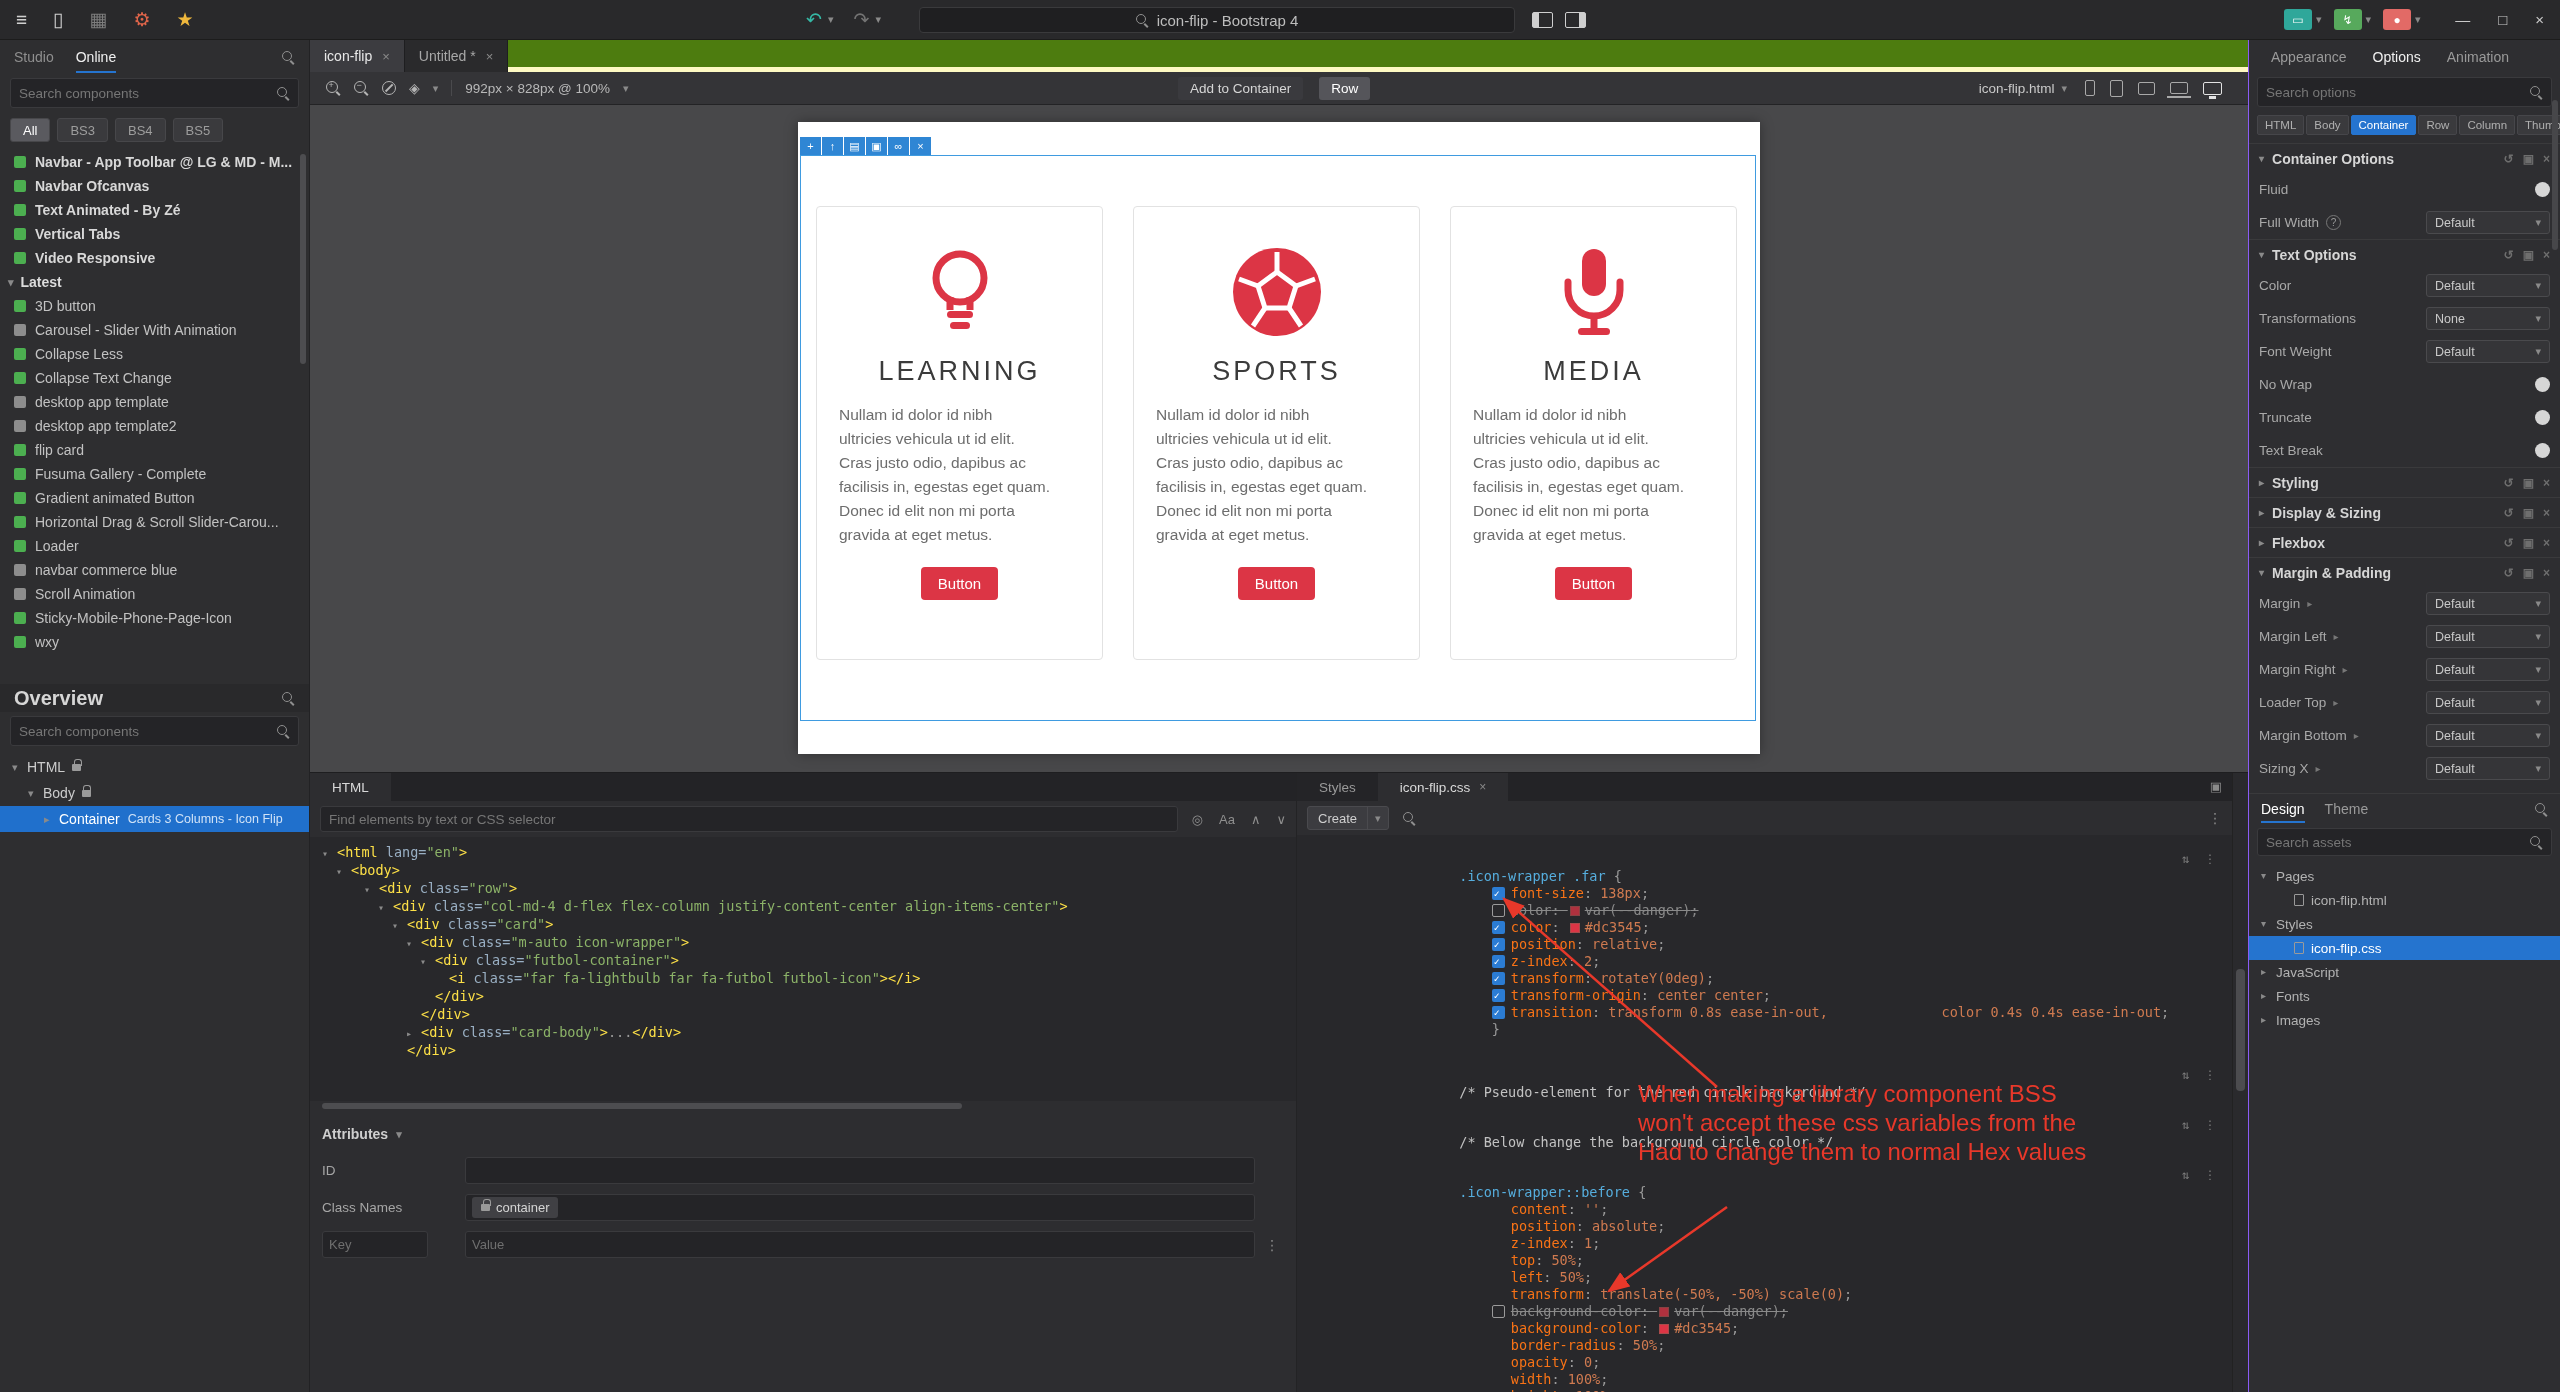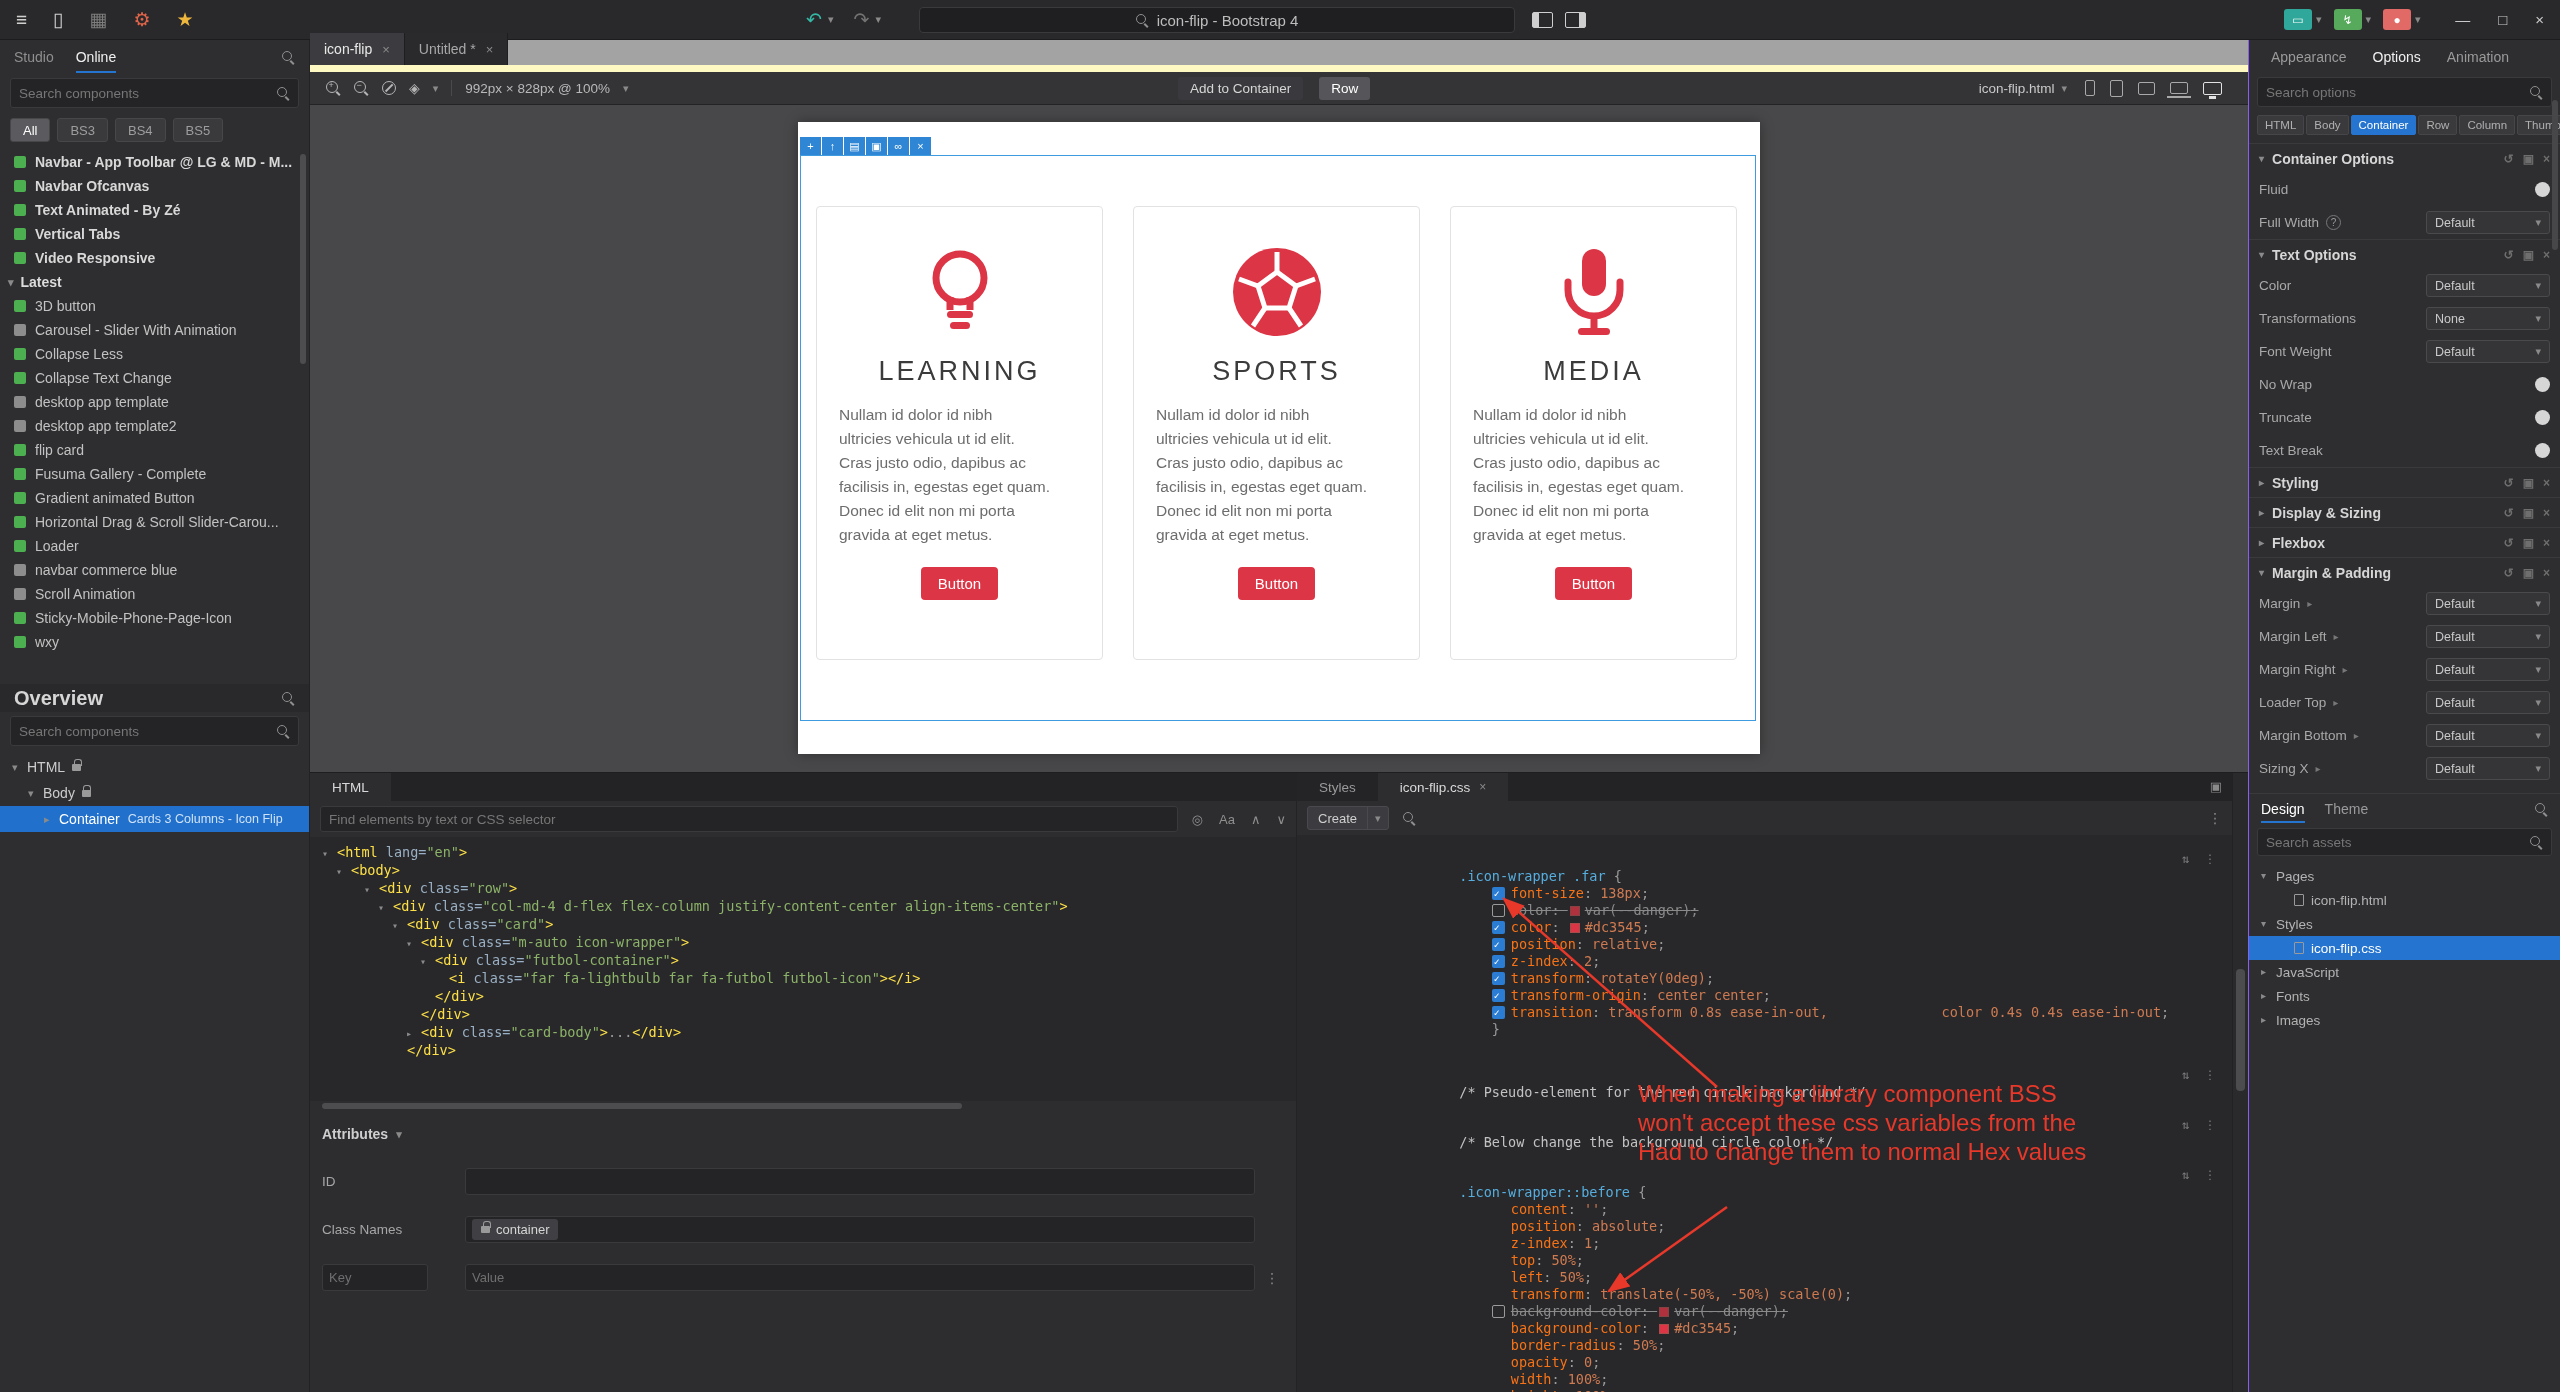--- a/index.html
+++ b/index.html
@@ -61,21 +61,21 @@
   .sb-ovh{margin-top:26px;height:28px;background:#29292b;display:flex;align-items:center;justify-content:space-between;padding:0 14px;font-size:20px;color:#d6d6d6;font-weight:700}
   .sb-tree{margin-top:6px}
   .tree-row{height:26px;display:flex;align-items:center;font-size:14px;color:#cccccc}
   .tree-row .car{width:15px}
   .tree-row.selected{background:#2070cc;color:#fff}
   .tree-badge{margin-left:8px;font-size:12.5px;color:#cfe2f7;white-space:nowrap;overflow:hidden;text-overflow:ellipsis}
   .tree-badge:empty{display:none}
 
   
   .center{position:absolute;left:310px;top:40px;width:1938px;height:1352px}
-  .doc-tabs{height:32px;background:#a3a3a3;border-bottom:7px solid #fef9c3;display:flex;align-items:flex-end}
+  .doc-tabs{height:32px;background:#4d7c0f;border-bottom:5px solid #fef9c3;display:flex;align-items:flex-start}
   .doc-tab{height:32px;display:flex;align-items:center;gap:10px;padding:0 14px;font-size:14px;color:#a8a8a8;background:#2a2a2c;border-right:1px solid #1e1e20}
   .doc-tab.active{background:#3c3c40;color:#e8e8e8}
   .doc-tab .x{color:#8a8a8a;font-size:13px}
   .cv-toolbar{position:relative;height:33px;background:#343437;border-bottom:1px solid #232325;display:flex;align-items:center}
   .cv-left{display:flex;align-items:center;gap:13px;padding-left:16px}
   .icn{position:relative;display:inline-block}
   .icn.zoom{width:15px;height:15px}
   .icn.zoom::before{content:"";position:absolute;left:0;top:0;width:10px;height:10px;border:1.5px solid #b5b5b5;border-radius:50%}
   .icn.zoom::after{content:"";position:absolute;left:10.5px;top:10.5px;width:5px;height:1.6px;background:#b5b5b5;transform:rotate(45deg);transform-origin:0 0}
   .icn.zoom .sign{position:absolute;left:2.4px;top:0.6px;font-style:normal;font-size:9px;color:#b5b5b5;line-height:1}
@@ -131,21 +131,21 @@
   .find-ics{display:flex;gap:16px;align-items:center;color:#8f8f8f;font-size:13px}
   .code-area{height:264px;background:#28282b;padding-top:6px;font-family:"DejaVu Sans Mono",monospace;font-size:13.5px;overflow:hidden}
   .code-line{height:18px;line-height:18px;white-space:nowrap}
   .code-line .car{display:inline-block;width:15px;font-size:10px;color:#8a8a8a}
   .code-line .toks{white-space:pre}
   .tk-tag{color:#fde047}.tk-attr{color:#9ab0c4}.tk-str{color:#8cb368}.tk-pln{color:#9a9a9a}
   .hscroll{height:10px;background:#2d2d30;position:relative}
   .hthumb{position:absolute;left:12px;top:2px;width:640px;height:6px;background:#4d4d50;border-radius:3px}
   .attrs{flex:1;padding:10px 12px}
   .attrs-head{display:flex;align-items:center;gap:8px;font-size:14px;color:#cfcfcf;font-weight:700;height:26px}
-  .attr-row{display:flex;align-items:center;margin-top:21px}
+  .attr-row{display:flex;align-items:center;margin-top:10px}
   .attr-row label{width:143px;font-size:13.5px;color:#a6a6a6}
   .ainput{height:27px;background:#242427;border:1px solid #3a3a3d;border-radius:3px;display:flex;align-items:center;padding:0 6px}
   .ainput input{background:transparent;border:none;outline:none;color:#cfcfcf;font-size:13px;width:100%;font-family:"Liberation Sans",sans-serif}
   .ainput input::placeholder{color:#6f6f6f}
   .attr-row .main{width:790px}
   .cchip{display:inline-flex;align-items:center;gap:4px;background:#404044;border-radius:3px;height:21px;padding:0 9px;font-size:13px;color:#d5d5d5}
   .cchip .i-lock{margin:0 2px 0 0}
   .attr-row.kv .key{width:106px;margin-right:37px}
   .attr-row.kv .val{width:790px}
   .attr-row .keb{margin-left:10px}

